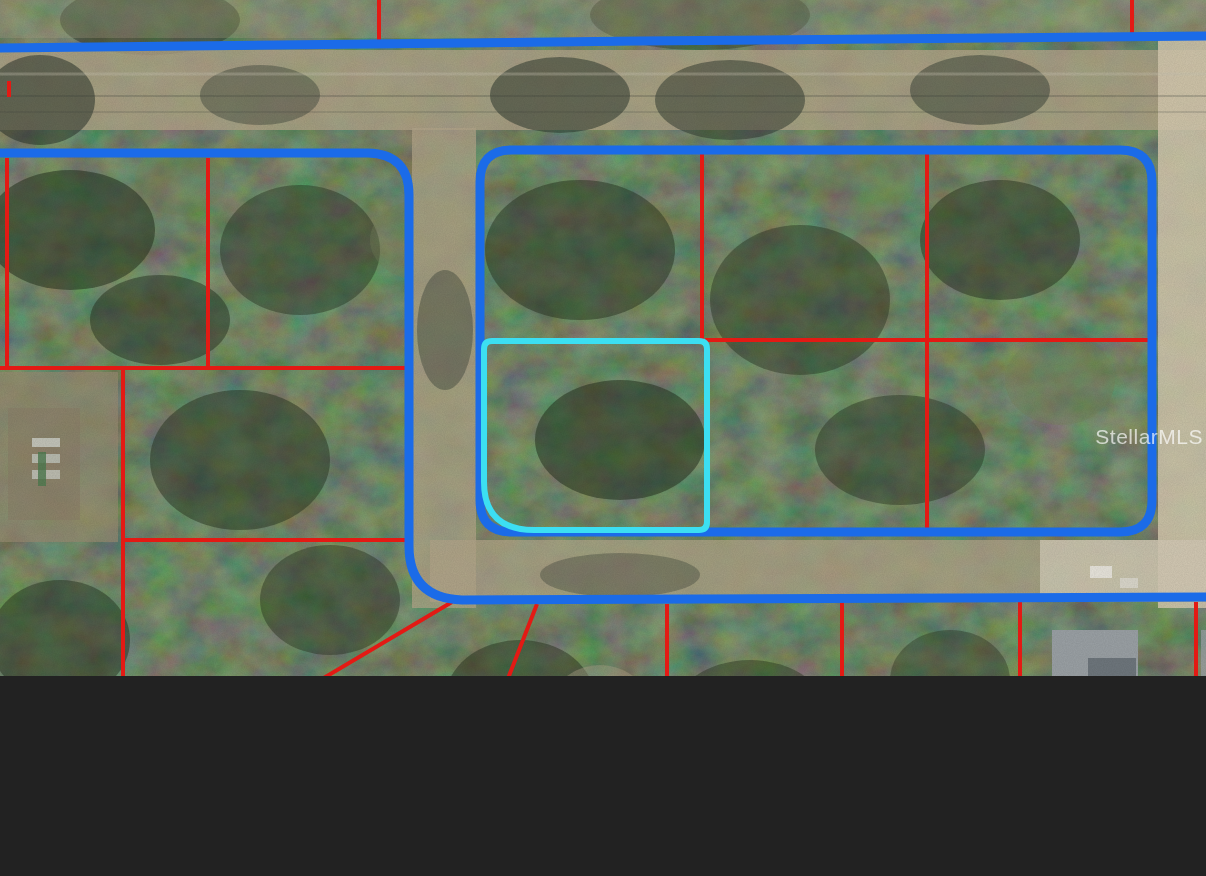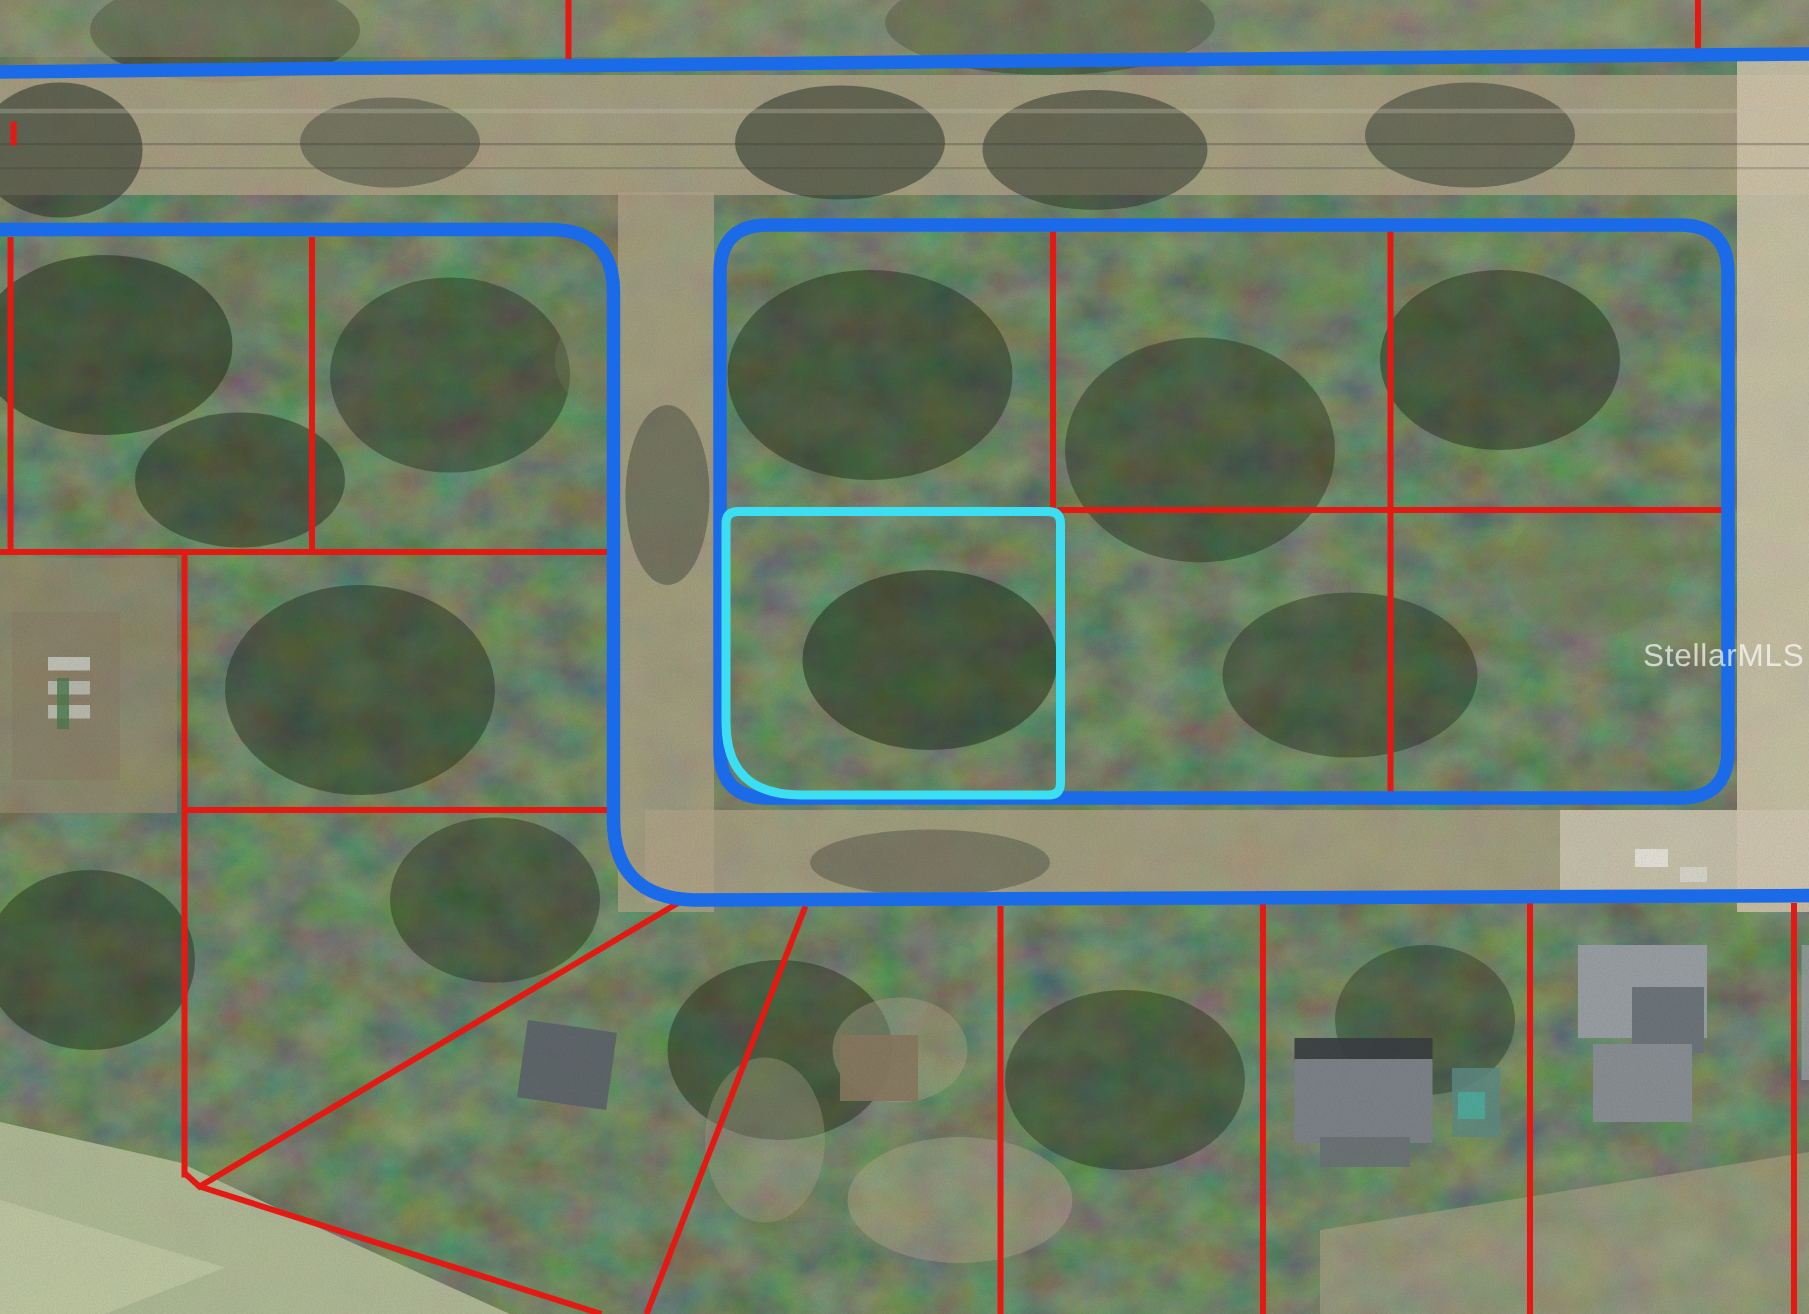--- a/index.html
+++ b/index.html
@@ -1,18 +1,18 @@
 <!DOCTYPE html>
 <html><head>
 <meta charset="utf-8">
 <style>
   html,body{margin:0;padding:0;background:#222;}
   .map-wrap{
     position:relative;
-    width:1206px;height:876px;
+    width:1206px;height:676px;
     overflow:hidden;
     font-family:"Liberation Sans", sans-serif;
     text-align:center;
   }
   .map-wrap svg{display:block;width:1206px;height:876px;}
   text.watermark{
     font-family:"Liberation Sans", sans-serif;
     font-size:21px;
     letter-spacing:0.5px;
     font-weight:400;

